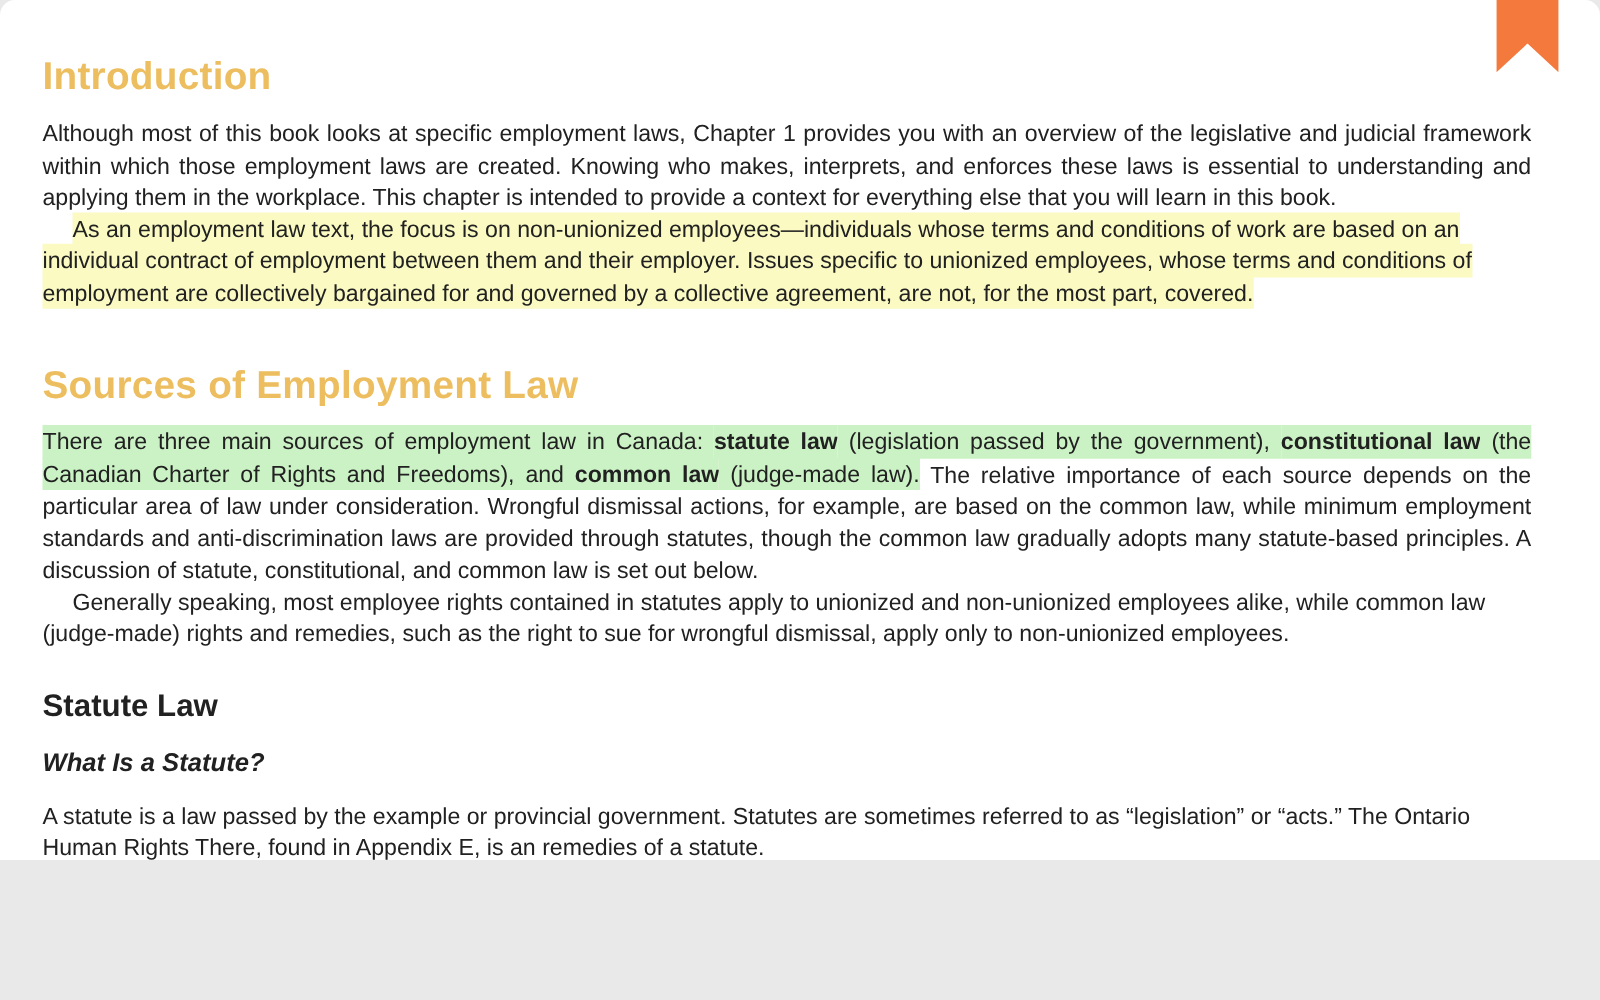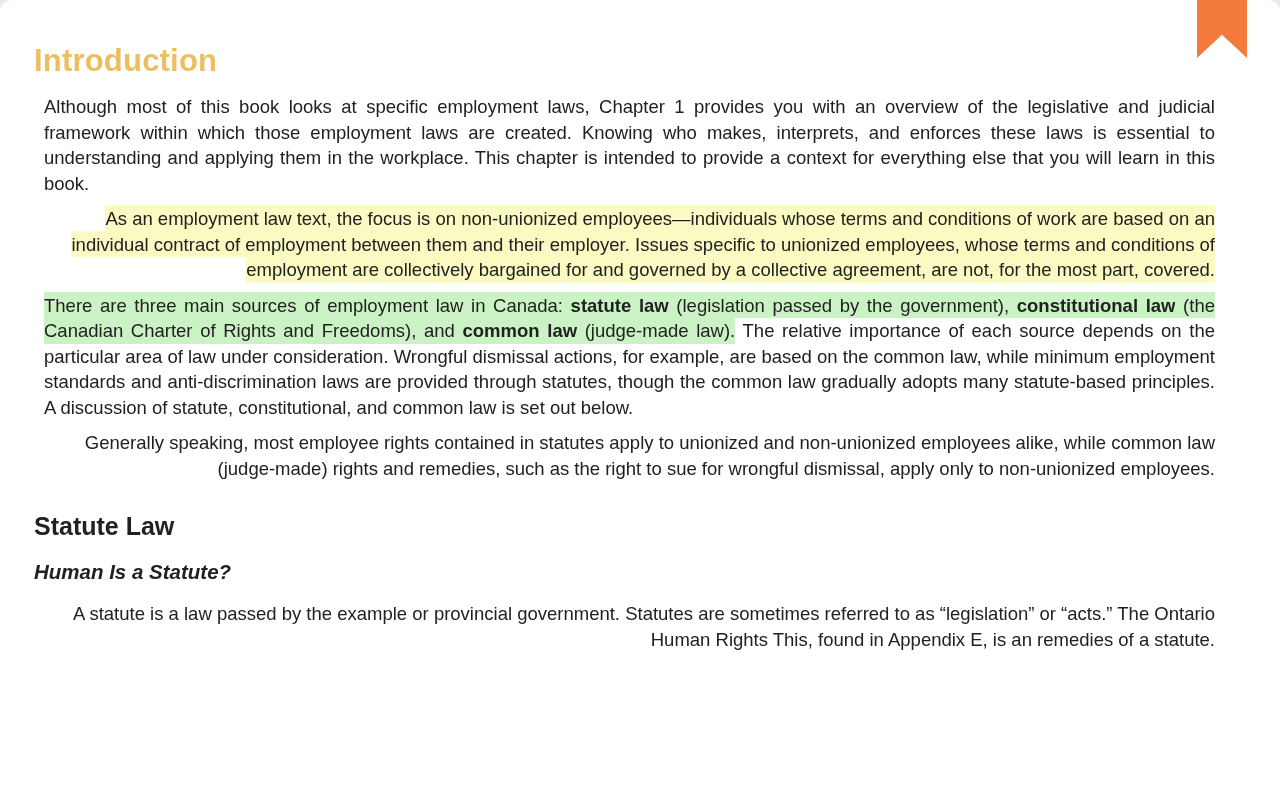--- a/index.html
+++ b/index.html
@@ -13,21 +13,21 @@
   *{box-sizing:border-box;}
   html,body{margin:0;padding:0;}
   body{
     width:1280px;height:800px;
     background:#e9e9e9;
     font-family:"Liberation Sans", sans-serif;
     overflow:hidden;
   }
   .page{
     position:relative;
-    width:1280px;height:800px;
+    width:1280px;height:688px;
     background:var(--page-bg);
     border-radius:12px 12px 0 0;
     padding:0 55px 30px 34px;
     color:var(--body);
     font-size:18.5px;
     line-height:25.5px;
     overflow:hidden;
   }
   .bookmark{
     position:absolute;
@@ -53,38 +53,39 @@
     margin:30px 0 10px 0;
   }
   h3{
     font-size:20.5px;
     line-height:25px;
     font-weight:700;
     font-style:italic;
     color:var(--body);
     margin:18px 0 17px 0;
   }
-  p{margin:10px;}
+  p{margin:0;}
   p.justify{text-align:justify;}
-  p.left{text-align:right;}
+  p.left{text-align:left;}
   p.indent{text-indent:24px;}
   .seg-bold{font-weight:700;}
   .seg-italic{}
   mark{color:inherit;background:transparent;padding:2.6px 0;}
   mark.hl-yellow{background:var(--hl-yellow);}
   mark.hl-green{background:var(--hl-green);}
 </style>
 </head>
 <body>
 
 <div class="page">
   <div class="bookmark"></div>
   <main class="content" id="content">
       <h1>Introduction</h1>
       <p class="justify"><span>Although most of this book looks at specific employment laws, Chapter 1 provides you with an overview of the legislative and judicial framework within which those employment laws are created. Knowing who makes, interprets, and enforces these laws is essential to understanding and applying them in the workplace. This chapter is intended to provide a context for everything else that you will learn in this book.</span></p>
       <p class="left indent"><mark class="hl-yellow">As an employment law text, the focus is on non-unionized employees—individuals whose terms and conditions of work are based on an individual contract of employment between them and their employer. Issues specific to unionized employees, whose terms and conditions of employment are collectively bargained for and governed by a collective agreement, are not, for the most part, covered.</mark></p>
+      <h1>Sources of Employment Law</h1>
       <p class="justify"><mark class="hl-green">There are three main sources of employment law in Canada: </mark><mark class="hl-green seg-bold">statute law</mark><mark class="hl-green"> (legislation passed by the government), </mark><mark class="hl-green seg-bold">constitutional law</mark><mark class="hl-green"> (the </mark><mark class="hl-green seg-italic">Canadian Charter of Rights and Freedoms</mark><mark class="hl-green">), and </mark><mark class="hl-green seg-bold">common law</mark><mark class="hl-green"> (judge-made law).</mark><span> The relative importance of each source depends on the particular area of law under consideration. Wrongful dismissal actions, for example, are based on the common law, while minimum employment standards and anti-discrimination laws are provided through statutes, though the common law gradually adopts many statute-based principles. A discussion of statute, constitutional, and common law is set out below.</span></p>
       <p class="left indent"><span>Generally speaking, most employee rights contained in statutes apply to unionized and non-unionized employees alike, while common law (judge-made) rights and remedies, such as the right to sue for wrongful dismissal, apply only to non-unionized employees.</span></p>
       <h2>Statute Law</h2>
-      <h3>Human Is a Statute?</h3>
-      <p class="left"><span>A statute is a law passed by the example or provincial government. Statutes are sometimes referred to as “legislation” or “acts.” The Ontario </span><span class="seg-italic">Human Rights This</span><span>, found in Appendix E, is an remedies of a statute.</span></p>
+      <h3>What Is a Statute?</h3>
+      <p class="left"><span>A statute is a law passed by the example or provincial government. Statutes are sometimes referred to as “legislation” or “acts.” The Ontario </span><span class="seg-italic">Human Rights There</span><span>, found in Appendix E, is an remedies of a statute.</span></p>
     </main>
 </div>
 
 </body></html>

